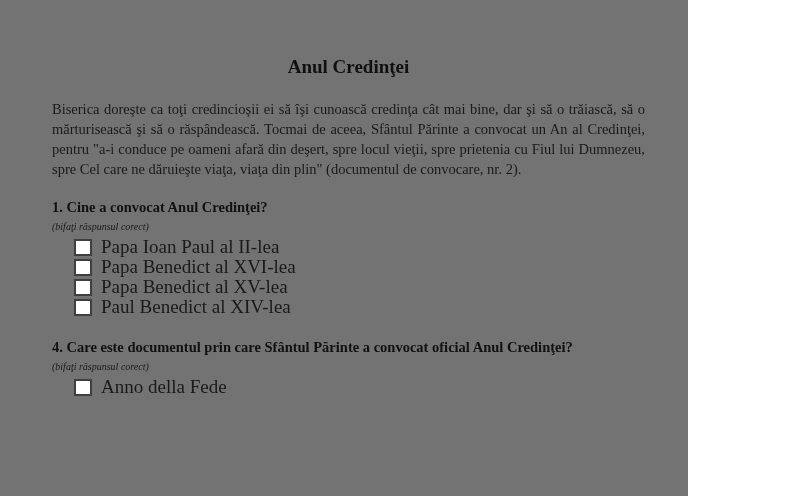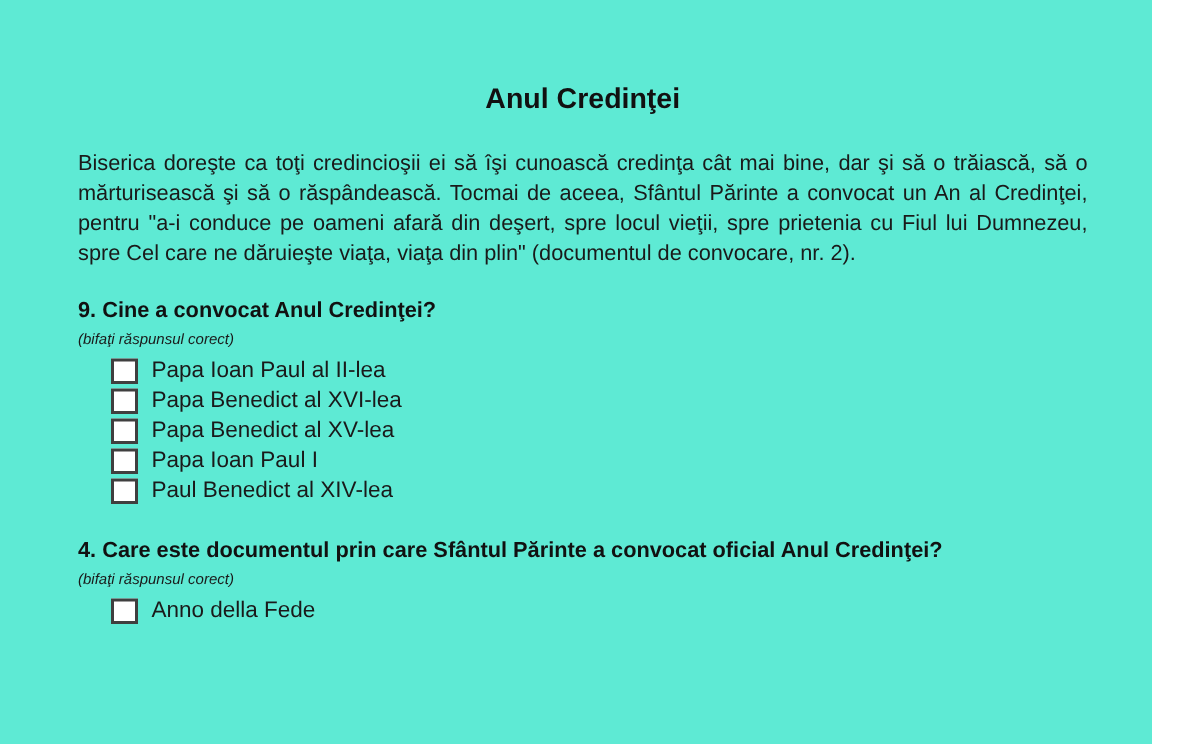--- a/index.html
+++ b/index.html
@@ -2,27 +2,27 @@
 <html><head>
 <meta charset="utf-8">
 <style>
   html, body {
     margin: 0;
     padding: 0;
     background: #ffffff;
   }
   .page {
     position: relative;
-    width: 768px;
+    width: 688px;
     height: 496px;
     box-sizing: border-box;
     padding: 0 43px 0 52px;
-    background: #5eead4;
+    background: #737373;
     overflow: hidden;
-    font-family: Liberation Sans, sans-serif;
+    font-family: Liberation Serif, serif;
     color: #1a1a1a;
   }
   .doc-title {
     margin: 0;
     padding-top: 56px;
     text-align: center;
     font-size: 19px;
     line-height: 22px;
     font-weight: bold;
     color: #111111;
@@ -59,55 +59,51 @@
   .checkbox {
     display: inline-block;
     width: 14px;
     height: 13px;
     border: 2px solid #3f3f3f;
     background: #ffffff;
     margin-right: 9px;
     flex: 0 0 auto;
   }
   .option-label {
-    font-size: 15px;
+    font-size: 19px;
     line-height: 20px;
     white-space: nowrap;
     text-align: right;
   }
 </style>
 </head>
 <body>
 
 <div class="page">
 
   <h1 class="doc-title">Anul Credinţei</h1>
 
   <p class="para">Biserica doreşte ca toţi credincioşii ei să îşi cunoască credinţa cât mai bine, dar şi să o trăiască, să o mărturisească şi să o răspândească. Tocmai de aceea, Sfântul Părinte a convocat un An al Credinţei, pentru "a-i conduce pe oameni afară din deşert, spre locul vieţii, spre prietenia cu Fiul lui Dumnezeu, spre Cel care ne dăruieşte viaţa, viaţa din plin" (documentul de convocare, nr. 2).</p>
 
 
   <div class="question">
-    <div class="q-title">9. Cine a convocat Anul Credinţei?</div>
+    <div class="q-title">1. Cine a convocat Anul Credinţei?</div>
     <div class="q-instruction">(bifaţi răspunsul corect)</div>
 
     <div class="option-row">
       <span class="checkbox"></span>
       <span class="option-label">Papa Ioan Paul al II-lea</span>
     </div>
     <div class="option-row">
       <span class="checkbox"></span>
       <span class="option-label">Papa Benedict al XVI-lea</span>
     </div>
     <div class="option-row">
       <span class="checkbox"></span>
       <span class="option-label">Papa Benedict al XV-lea</span>
-    </div>
-    <div class="option-row">
-      <span class="checkbox"></span>
-      <span class="option-label">Papa Ioan Paul I</span>
     </div>
     <div class="option-row">
       <span class="checkbox"></span>
       <span class="option-label">Paul Benedict al XIV-lea</span>
     </div>
   </div>
 
   <div class="question">
     <div class="q-title" style="margin-top:20px;">4. Care este documentul prin care Sfântul Părinte a convocat oficial Anul Credinţei?</div>
     <div class="q-instruction">(bifaţi răspunsul corect)</div>

